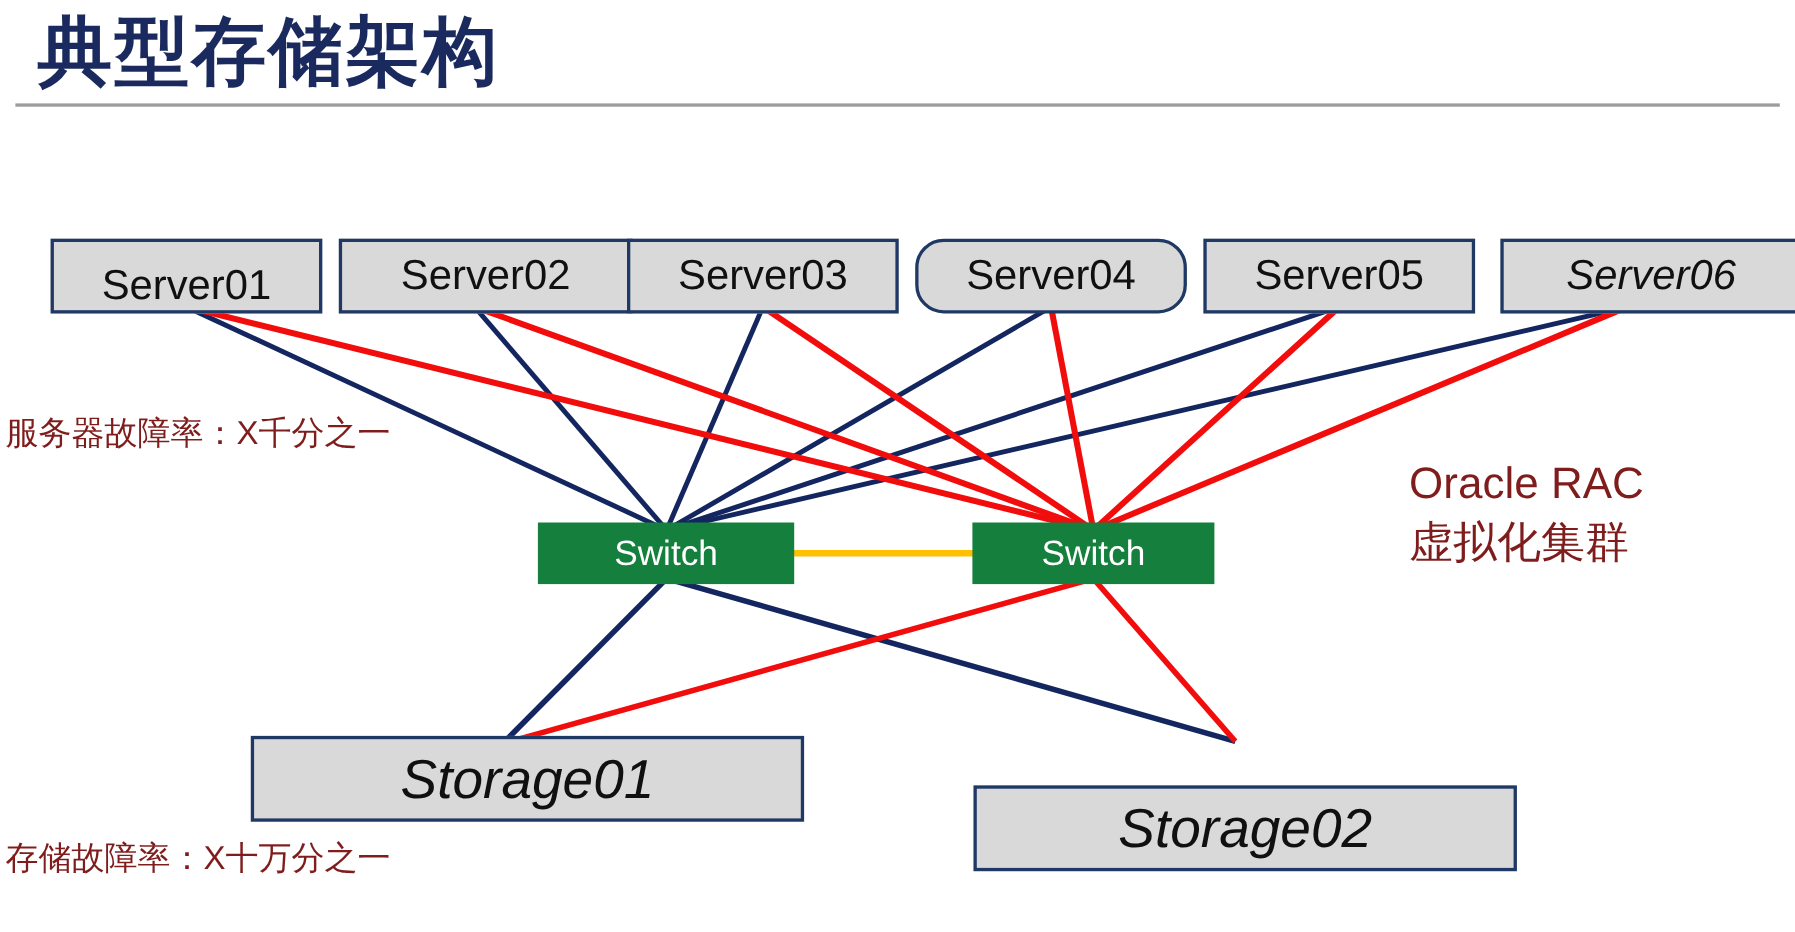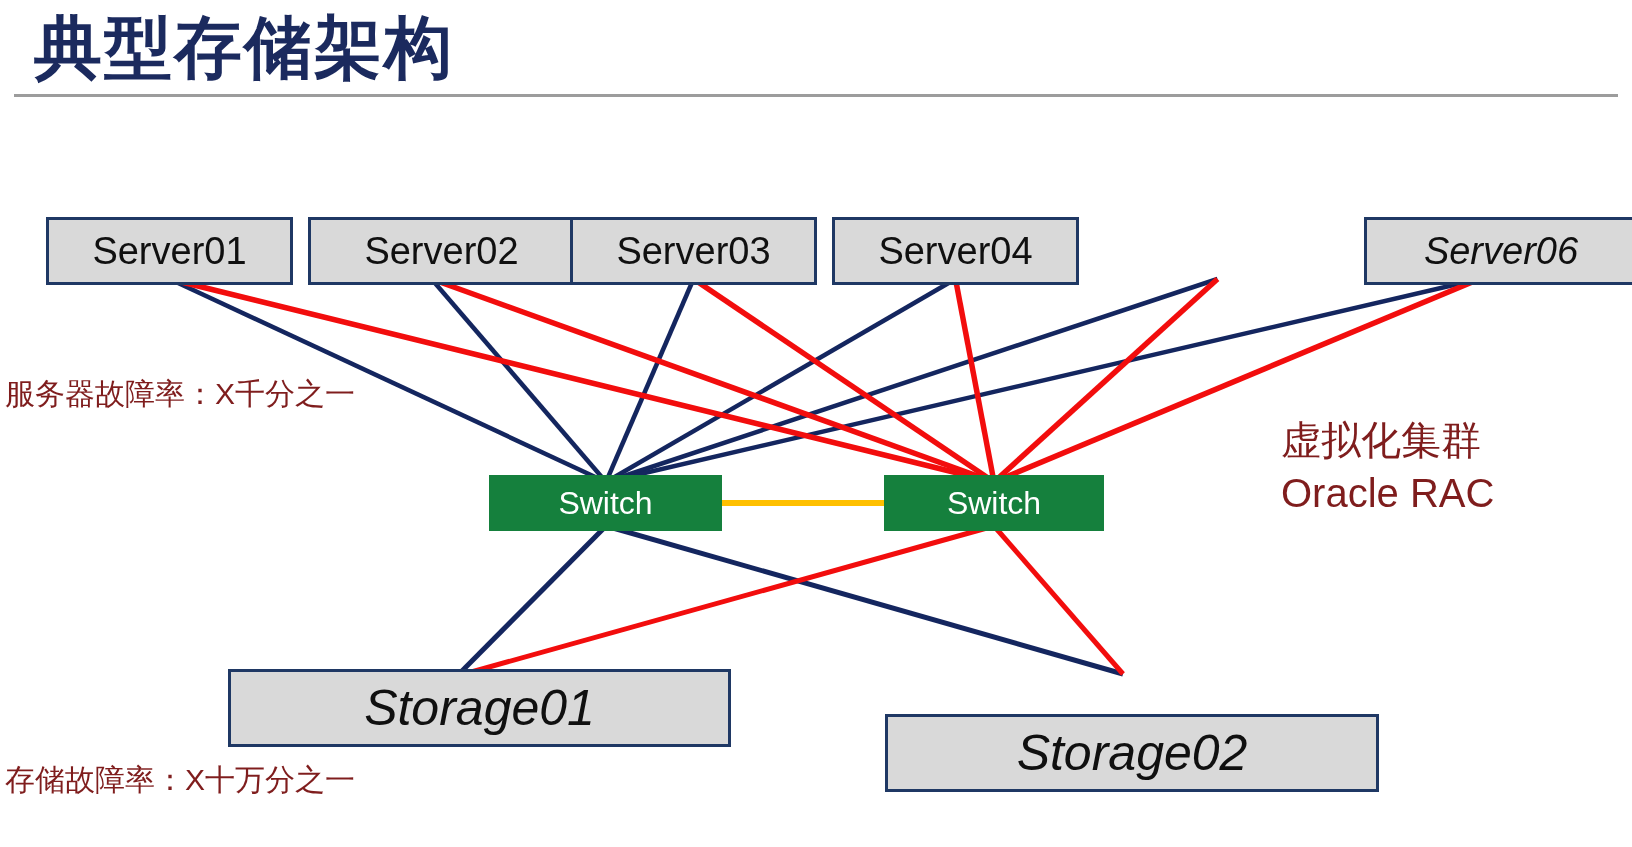--- a/index.html
+++ b/index.html
@@ -65,31 +65,34 @@
     <line x1="693.5" y1="279" x2="994" y2="482" stroke="#f20d0d" stroke-width="5.5"></line>
     <line x1="955.5" y1="279" x2="994" y2="482" stroke="#f20d0d" stroke-width="5.5"></line>
     <line x1="1217.5" y1="279" x2="994" y2="482" stroke="#f20d0d" stroke-width="5.5"></line>
     <line x1="1479.5" y1="279" x2="994" y2="482" stroke="#f20d0d" stroke-width="5.5"></line>
     <line x1="994" y1="526" x2="457" y2="676" stroke="#f20d0d" stroke-width="5"></line>
     <line x1="994" y1="526" x2="1123" y2="674" stroke="#f20d0d" stroke-width="5"></line>
     <line x1="703" y1="503" x2="898" y2="503" stroke="#ffc000" stroke-width="6"></line>
   </svg>
 
 <div id="boxes" class="abs">
-    <div class="abs node server" style="left: 46px; width: 247px;">
+    <div class="abs node server" style="left: 46px; width: 247px; align-items: flex-end;">
       <span>Server01</span>
     </div>
     <div class="abs node server" style="left: 308px; width: 267px;">
       <span>Server02</span>
     </div>
     <div class="abs node server" style="left: 570px; width: 247px;">
       <span>Server03</span>
     </div>
-    <div class="abs node server" style="left: 832px; width: 247px;">
+    <div class="abs node server" style="left: 832px; width: 247px; border-radius: 26px;">
       <span>Server04</span>
+    </div>
+    <div class="abs node server" style="left: 1094px; width: 247px;">
+      <span>Server05</span>
     </div>
     <div class="abs node server" style="left: 1364px; width: 274px; font-style: italic;">
       <span>Server06</span>
     </div>
     <div class="abs node switch" style="left: 489px; width: 233px;">
       <span>Switch</span>
     </div>
     <div class="abs node switch" style="left: 884px; width: 220px;">
       <span>Switch</span>
     </div>
@@ -97,17 +100,17 @@
       <span>Storage01</span>
     </div>
     <div class="abs node storage" style="left: 885px; width: 494px; margin-top: 45px;">
       <span>Storage02</span>
     </div>
   </div>
 
 <div id="server-note" class="abs note">服务器故障率：X千分之一</div>
 
 <div id="cluster-note" class="abs note">
+  <div>Oracle RAC</div>
   <div>虚拟化集群</div>
-  <div>Oracle RAC</div>
 </div>
 
 <div id="storage-note" class="abs note">存储故障率：X十万分之一</div>
 
 </body></html>

